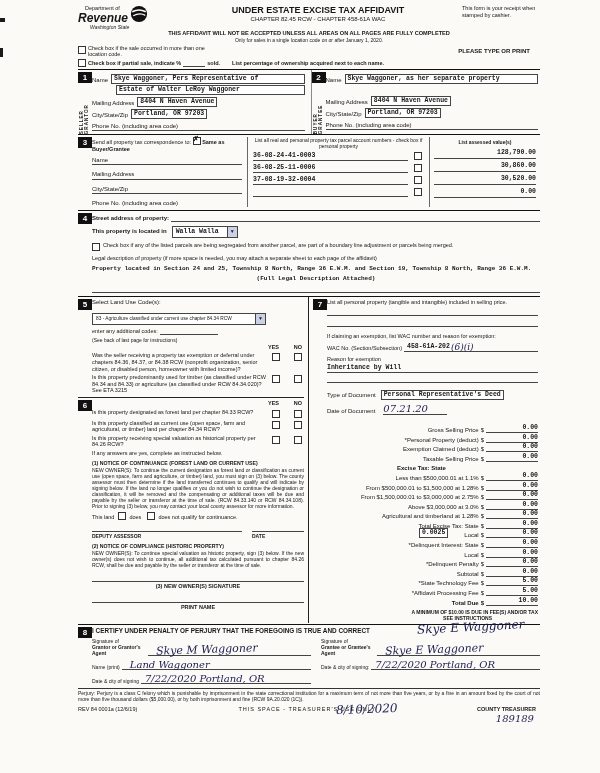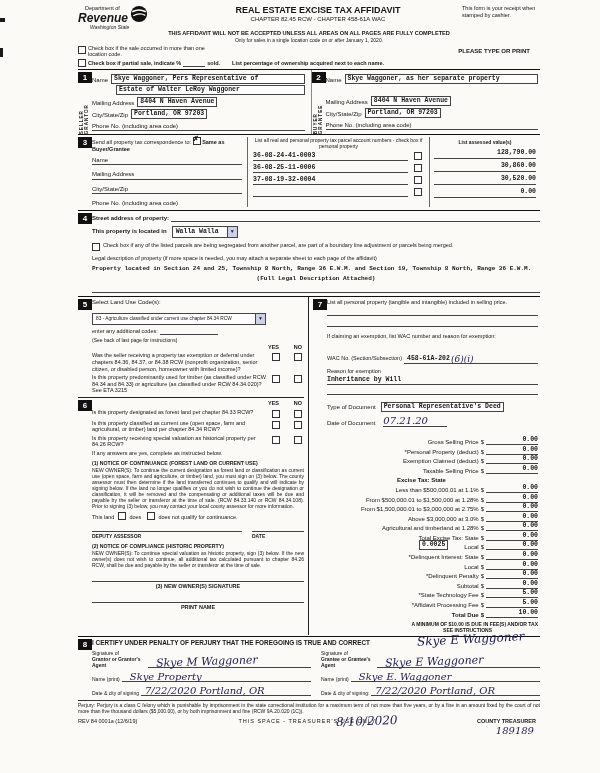--- a/index.html
+++ b/index.html
@@ -47,21 +47,21 @@
           <div class="b i" style="font-size:12px;line-height:12px">Revenue</div>
           <svg width="18" height="18" viewBox="0 0 20 20" style="margin:-7px 0 0 2px">
             <circle cx="10" cy="10" r="9" fill="#101010"></circle>
             <path d="M2.5 7.5 Q10 3.5 17.5 7.5" stroke="#fbfaf7" stroke-width="1.8" fill="none"></path>
             <path d="M3.5 12 Q11 8 17 11.5" stroke="#fbfaf7" stroke-width="1.4" fill="none"></path>
           </svg>
         </div>
         <div class="f5 i" style="margin-left:12px">Washington State</div>
       </div>
       <div style="flex:1" class="ctr">
-        <div class="b" style="font-size:9px;line-height:10px">REAL ESTATE EXCISE TAX AFFIDAVIT</div>
+        <div class="b" style="font-size:9px;line-height:10px">UNDER ESTATE EXCISE TAX AFFIDAVIT</div>
         <div class="f6" style="margin-top:1px">CHAPTER 82.45 RCW - CHAPTER 458-61A WAC</div>
       </div>
       <div style="width:78px;flex:none" class="f55">This form is your receipt when stamped by cashier.</div>
     </div>
     <div class="ctr b" style="font-size:5.6px;line-height:7px">THIS AFFIDAVIT WILL NOT BE ACCEPTED UNLESS ALL AREAS ON ALL PAGES ARE FULLY COMPLETED</div>
     <div class="ctr f5">Only for sales in a single location code on or after January 1, 2020.</div>
 
     <div style="display:flex;margin-top:2px">
       <div style="flex:1;display:flex">
         <span class="chk" style="margin-top:1px"></span>
@@ -267,21 +267,21 @@
           <div class="ctr b f55" style="margin-top:12px;border-top:1px solid #444;padding-top:1px">PRINT NAME</div>
         </div>
       </div>
 
       <div style="flex:1;position:relative;padding:2px 2px 2px 18px">
         <span class="badge" style="position:absolute;left:4px;top:2px">7</span>
         <div class="f55">List all personal property (tangible and intangible) included in selling price.</div>
         <div class="ul" style="height:10px"></div>
         <div class="ul" style="height:10px"></div>
         <div class="f55" style="margin-top:6px">If claiming an exemption, list WAC number and reason for exemption:</div>
-        <div style="display:flex;align-items:flex-start;margin-top:15px">
+        <div style="display:flex;align-items:flex-end;margin-top:3px">
           <span class="f55">WAC No. (Section/Subsection)</span>
           <span class="ul" style="flex:1;display:flex;align-items:flex-end;margin-left:2px">
             <span class="typed" style="margin-left:3px">458-61A-202</span>
             <span class="hand" style="font-size:9px;line-height:8px;margin-left:1px">(6)(i)</span>
           </span>
         </div>
         <div class="f55" style="margin-top:4px">Reason for exemption</div>
         <div class="typed ul" style="height:10px;line-height:11px">Inheritance by Will</div>
         <div class="ul" style="height:9px"></div>
         <div style="display:flex;align-items:center;margin-top:7px">
@@ -405,45 +405,39 @@
               <div>Signature of</div>
               <div class="b">Grantor or Grantor's Agent</div>
             </div>
             <div class="ul" style="flex:1;position:relative;height:10px">
               <span class="hand" style="position:absolute;left:8px;bottom:-1px;font-size:11px;white-space:nowrap;transform:rotate(-2deg)">Skye M Waggoner</span>
             </div>
           </div>
           <div style="display:flex;align-items:flex-end;margin-top:5px">
             <span class="f5" style="flex:none">Name (print)</span>
             <span class="ul" style="flex:1;position:relative;height:8px;margin-left:2px">
-              <span class="hand" style="position:absolute;left:8px;bottom:-1px;font-size:10px;white-space:nowrap">Skye Property</span>
+              <span class="hand" style="position:absolute;left:8px;bottom:-1px;font-size:10px;white-space:nowrap">Land Waggoner</span>
             </span>
           </div>
           <div style="display:flex;align-items:flex-end;margin-top:5px">
             <span class="f5" style="flex:none">Date &amp; city of signing</span>
             <span class="ul" style="flex:1;position:relative;height:8px;margin-left:2px">
               <span class="hand" style="position:absolute;left:4px;bottom:-1px;font-size:10px;white-space:nowrap">7/22/2020   Portland, OR</span>
             </span>
           </div>
         </div>
         <div style="flex:1">
           <div style="display:flex;align-items:flex-end">
             <div style="width:56px;flex:none" class="f5">
               <div>Signature of</div>
               <div class="b">Grantee or Grantee's Agent</div>
             </div>
             <div class="ul" style="flex:1;position:relative;height:10px">
               <span class="hand" style="position:absolute;left:8px;bottom:-1px;font-size:11px;white-space:nowrap;transform:rotate(-2deg)">Skye E Waggoner</span>
             </div>
-          </div>
-          <div style="display:flex;align-items:flex-end;margin-top:5px">
-            <span class="f5" style="flex:none">Name (print)</span>
-            <span class="ul" style="flex:1;position:relative;height:8px;margin-left:2px">
-              <span class="hand" style="position:absolute;left:8px;bottom:-1px;font-size:10px;white-space:nowrap">Skye E. Waggoner</span>
-            </span>
           </div>
           <div style="display:flex;align-items:flex-end;margin-top:5px">
             <span class="f5" style="flex:none">Date &amp; city of signing:</span>
             <span class="ul" style="flex:1;position:relative;height:8px;margin-left:2px">
               <span class="hand" style="position:absolute;left:4px;bottom:-1px;font-size:10px;white-space:nowrap">7/22/2020   Portland, OR</span>
             </span>
           </div>
         </div>
       </div>
     </div>

